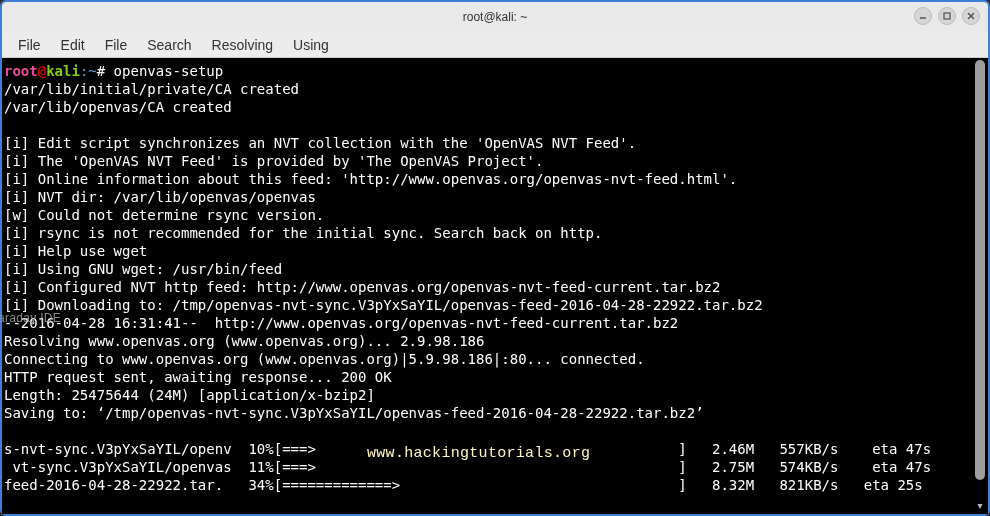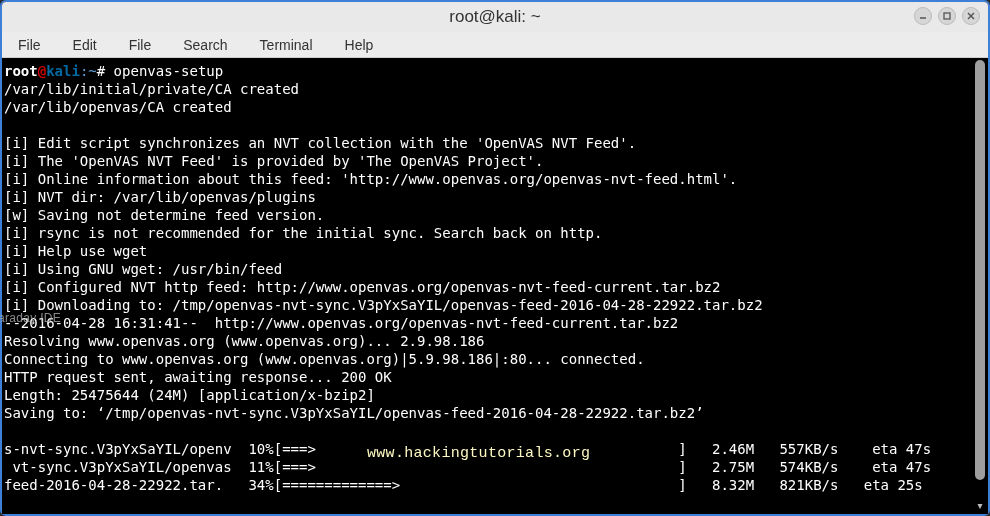--- a/index.html
+++ b/index.html
@@ -24,21 +24,21 @@
 .titlebar {
   height: 30px;
   background: #e9e9e9;
   border-top-left-radius: 4px;
   border-top-right-radius: 4px;
   display: flex;
   align-items: center;
   justify-content: center;
   position: relative;
   color: #333;
-  font-size: 17px;
+  font-size: 12px;
 }
 .titlebar .controls {
   position: absolute;
   right: 8px;
   top: 5px;
   display: flex;
   gap: 6px;
 }
 .titlebar .ctl {
   width: 18px;
@@ -52,21 +52,21 @@
   font-size: 11px;
   color: #555;
   cursor: pointer;
 }
 .menubar {
   height: 26px;
   background: #ececec;
   display: flex;
   align-items: center;
   padding: 0 6px;
-  gap: 12px;
+  gap: 0;
   font-size: 14px;
   color: #333;
   border-bottom: 1px solid #cfcfcf;
 }
 .menubar .menuitem {
   padding: 3px 10px;
   cursor: pointer;
 }
 .terminal {
   flex: 1;
@@ -75,23 +75,23 @@
   font-family: "DejaVu Sans Mono", "Courier New", monospace;
   font-size: 14px;
   line-height: 18px;
   padding: 4px 2px;
   position: relative;
   overflow: hidden;
 }
 .terminal .content {
   white-space: pre;
 }
-.prompt-user { color: #ffffff; font-weight: bold; }
+.prompt-user { color: #ec4899; font-weight: bold; }
 .prompt-at { color: #d40000; font-weight: bold; }
-.prompt-host { color: #0369a1; font-weight: bold; }
+.prompt-host { color: #84cc16; font-weight: bold; }
 .prompt-sep { color: #5f9bd6; }
 .prompt-path { color: #5f9bd6; }
 .prompt-hash { color: #fff; }
 .scrollbar {
   position: absolute;
   right: 2px;
   top: 58px;
   width: 12px;
   height: 450px;
   background: rgba(255,255,255,0);
@@ -162,34 +162,34 @@
           </svg>
       </span>
     </div>
   </div>
 
   <div class="menubar">
     <span class="menuitem">File</span>
     <span class="menuitem">Edit</span>
     <span class="menuitem">File</span>
     <span class="menuitem">Search</span>
-    <span class="menuitem">Terminal</span>
-    <span class="menuitem">Help</span>
+    <span class="menuitem">Resolving</span>
+    <span class="menuitem">Using</span>
   </div>
 
   <div class="terminal">
     <div class="content"><span class="prompt-user">root</span><span class="prompt-at">@</span><span class="prompt-host">kali</span><span class="prompt-sep">:</span><span class="prompt-path">~</span><span class="prompt-hash"># </span><span>openvas-setup</span>
 <span>/var/lib/initial/private/CA created</span>
 <span>/var/lib/openvas/CA created</span>
 <span></span>
 <span>[i] Edit script synchronizes an NVT collection with the 'OpenVAS NVT Feed'.</span>
 <span>[i] The 'OpenVAS NVT Feed' is provided by 'The OpenVAS Project'.</span>
 <span>[i] Online information about this feed: 'http://www.openvas.org/openvas-nvt-feed.html'.</span>
-<span>[i] NVT dir: /var/lib/openvas/plugins</span>
-<span>[w] Saving not determine feed version.</span>
+<span>[i] NVT dir: /var/lib/openvas/openvas</span>
+<span>[w] Could not determine rsync version.</span>
 <span>[i] rsync is not recommended for the initial sync. Search back on http.</span>
 <span>[i] Help use wget</span>
 <span>[i] Using GNU wget: /usr/bin/feed</span>
 <span>[i] Configured NVT http feed: http://www.openvas.org/openvas-nvt-feed-current.tar.bz2</span>
 <span>[i] Downloading to: /tmp/openvas-nvt-sync.V3pYxSaYIL/openvas-feed-2016-04-28-22922.tar.bz2</span>
 <span>--2016-04-28 16:31:41--  http://www.openvas.org/openvas-nvt-feed-current.tar.bz2</span>
 <span>Resolving www.openvas.org (www.openvas.org)... 2.9.98.186</span>
 <span>Connecting to www.openvas.org (www.openvas.org)|5.9.98.186|:80... connected.</span>
 <span>HTTP request sent, awaiting response... 200 OK</span>
 <span>Length: 25475644 (24M) [application/x-bzip2]</span>

